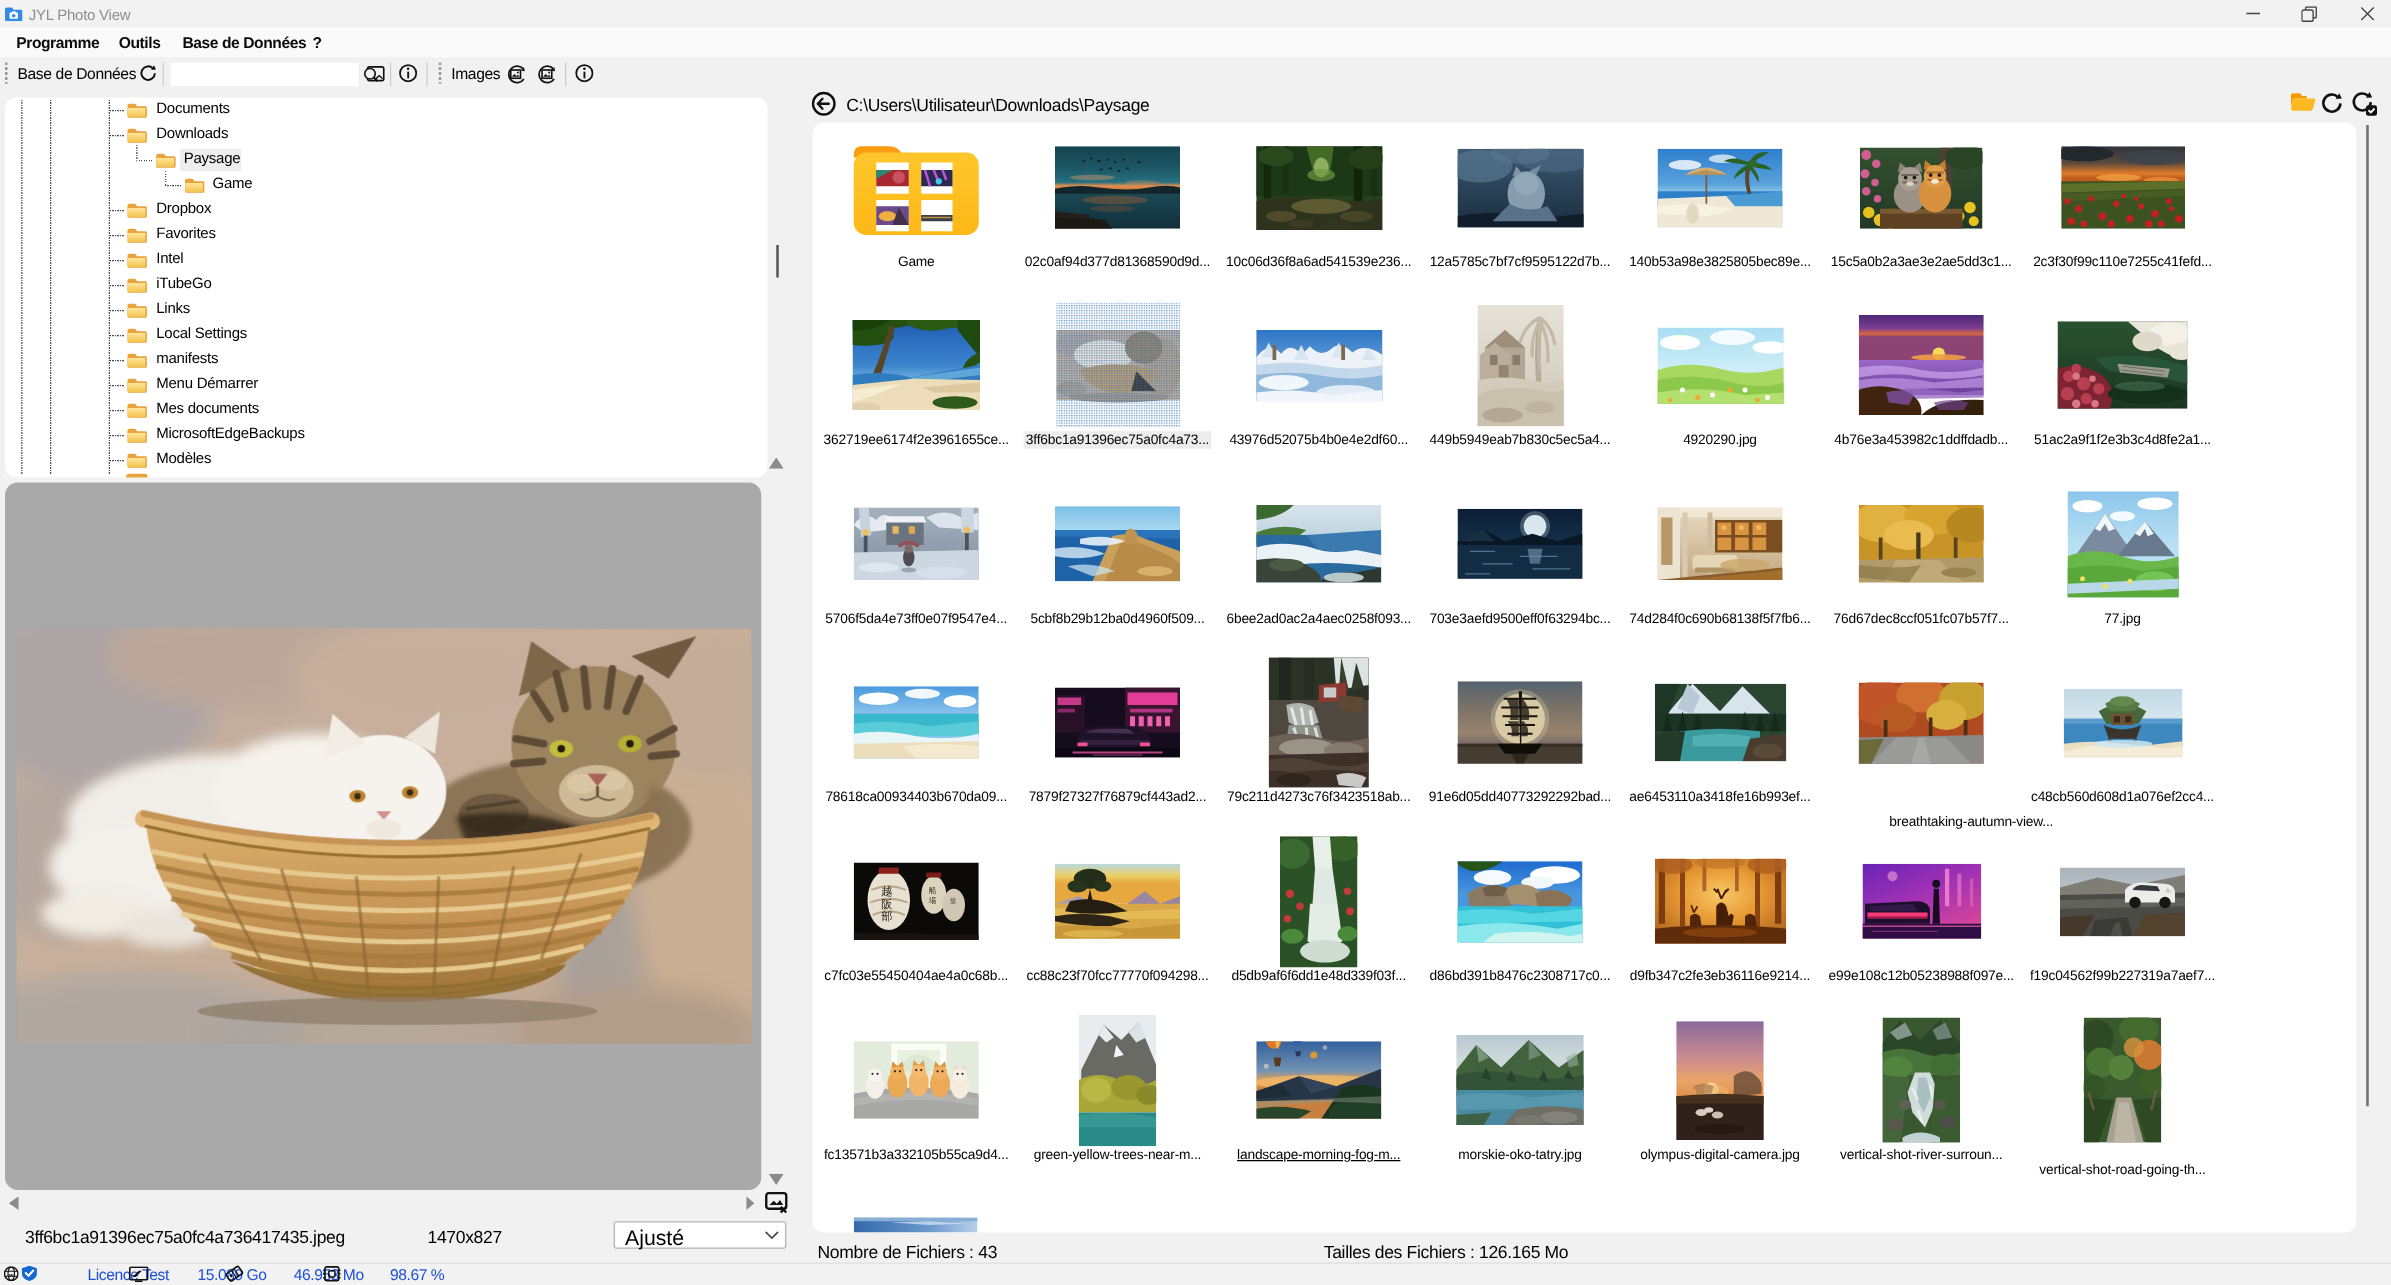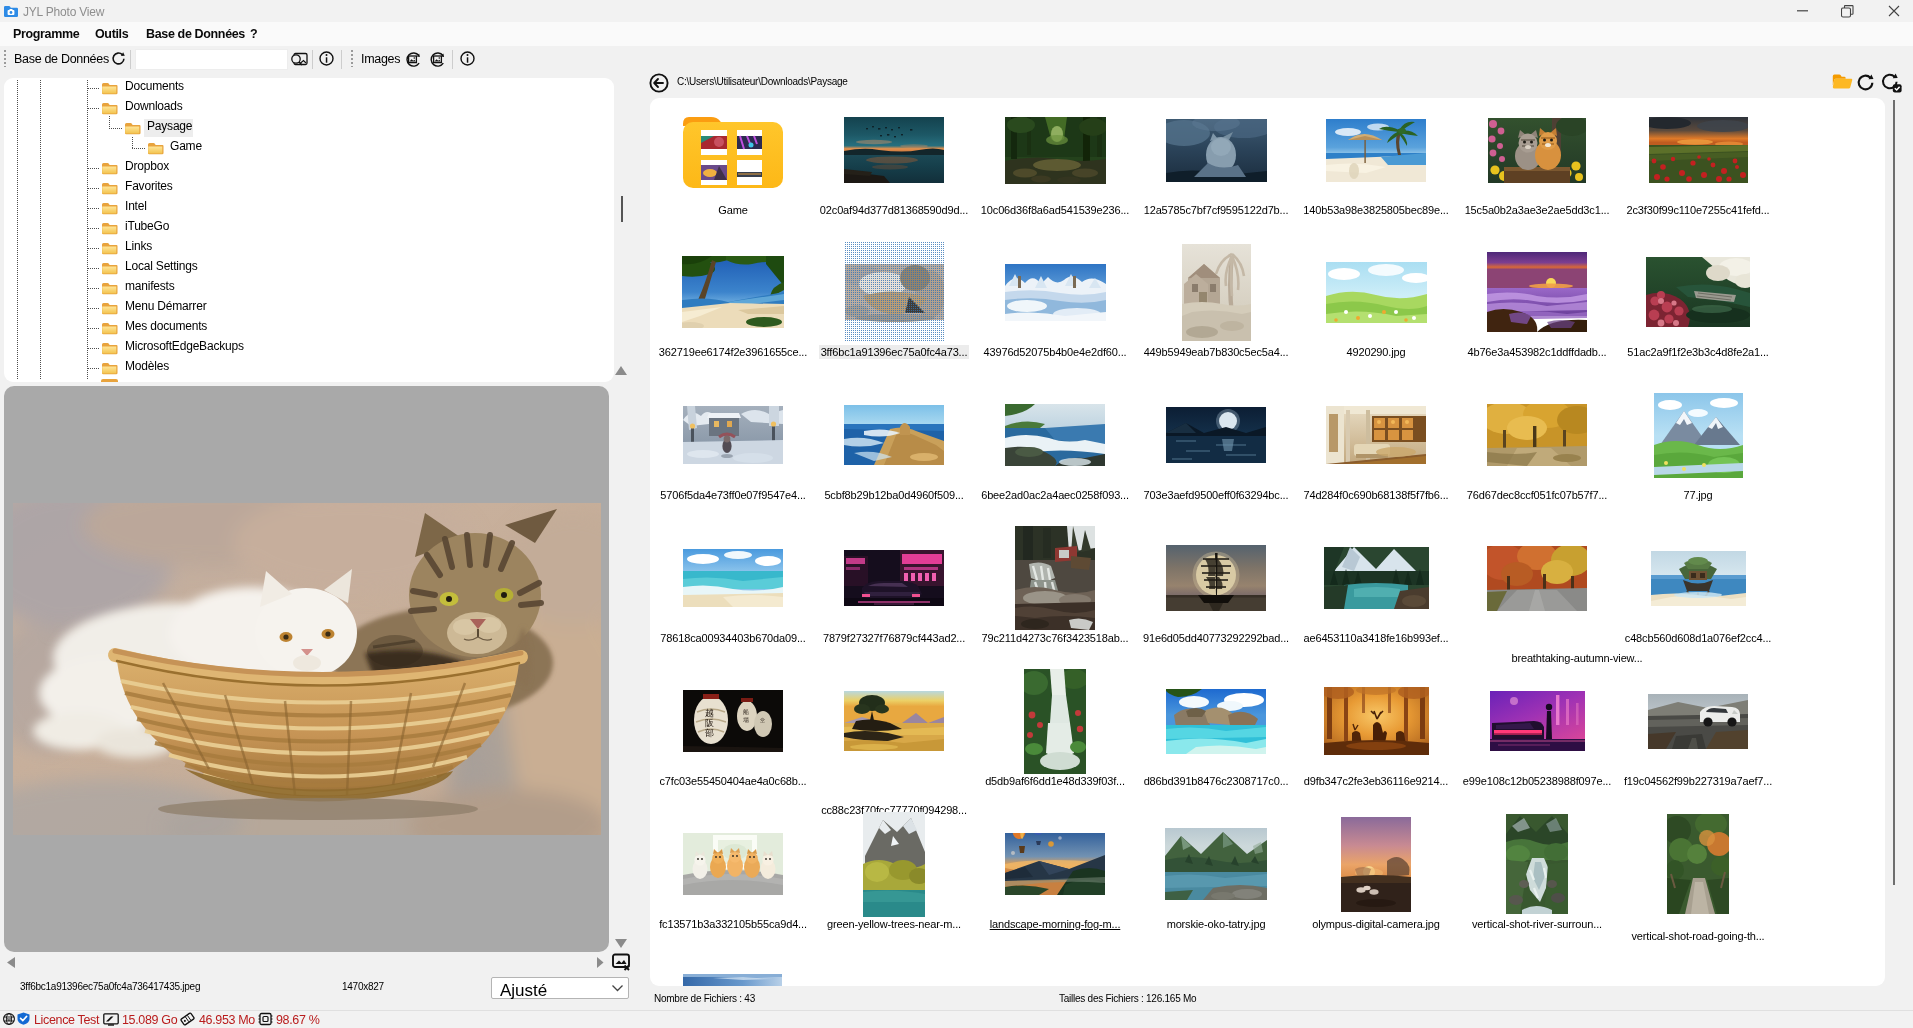--- a/index.html
+++ b/index.html
@@ -17,22 +17,22 @@
 #treepanel{position:absolute;left:4px;top:78px;width:610px;height:304px;background:#fff;border-radius:9px;}
 .vdot{position:absolute;width:1px;background-image:repeating-linear-gradient(to bottom,#4d4d4d 0 1px,transparent 1px 2px);}
 .hdot{position:absolute;height:1px;background-image:repeating-linear-gradient(to right,#4d4d4d 0 1px,transparent 1px 2px);}
 .titem{position:absolute;font-size:12px;letter-spacing:-0.2px;color:#000;white-space:nowrap;}
 #preview{position:absolute;left:4px;top:386px;width:605px;height:566px;background:#a9a9a9;border-radius:10px;}
 #combo{position:absolute;left:491px;top:977px;width:138px;height:22px;background:#fff;border:1px solid #b4b4b4;border-radius:2px;font-size:17px;color:#000;padding:3px 0 0 8px;}
 #rpanel{position:absolute;left:650px;top:98px;width:1235px;height:888px;background:#fff;border-radius:9px;overflow:hidden;}
 .thumb{position:absolute;}
 .tlabel{position:absolute;font-size:11px;letter-spacing:-0.15px;color:#000;text-align:center;white-space:nowrap;}
 #botbar{position:absolute;left:0;top:1010px;width:1913px;height:18px;background:#f2f2f2;border-top:1px solid #e0e0e0;}
-.btxt{position:absolute;top:1013px;font-size:12.5px;letter-spacing:-0.35px;color:#b91c1c;white-space:nowrap;}
-.itxt{font-size:10px;letter-spacing:-0.25px;color:#000;white-space:nowrap;position:absolute;}
+.btxt{position:absolute;top:1013px;font-size:12.5px;letter-spacing:-0.35px;color:#1d4ed8;white-space:nowrap;margin-left:36px;}
+.itxt{font-size:14px;letter-spacing:-0.25px;color:#000;white-space:nowrap;position:absolute;}
 </style></head><body>
 <div id="titlebar"></div>
 <svg class="abs" style="left:4px;top:5px;" width="14" height="12" viewBox="0 0 14 12">
     <path d="M0 2.2 Q0 1 1.2 1 L5 1 Q5.8 1 6.2 1.8 L6.8 2.8 L12.8 2.8 Q14 2.8 14 4 L14 10.8 Q14 12 12.8 12 L1.2 12 Q0 12 0 10.8 Z" fill="#2e8be6"></path>
     <rect x="3.6" y="5" width="6.8" height="5" rx="0.9" fill="#fff"></rect>
     <circle cx="7" cy="7.5" r="1.4" fill="#2e8be6"></circle>
     <rect x="5.4" y="4" width="3.2" height="1.6" rx="0.6" fill="#fff"></rect>
   </svg>
 <div id="titletxt">JYL Photo View</div>
 <svg class="abs" style="left:1797px;top:5px;" width="12" height="12" viewBox="0 0 12 12">
@@ -1198,21 +1198,21 @@
 <path d="M0 36 Q30 34 60 38 L100 36 L100 44 L0 44 Z" fill="#e8c058" opacity="0.75"></path>
 <ellipse cx="28" cy="12" rx="13" ry="8" fill="#222e1a"></ellipse>
 <ellipse cx="18" cy="18" rx="8" ry="5" fill="#28351e"></ellipse>
 <ellipse cx="38" cy="18" rx="7" ry="4.4" fill="#28351e"></ellipse>
 <path d="M28 20 L31 34 L25 34 Z" fill="#201a10"></path>
 <path d="M12 30 Q28 26 46 32 L58 38 Q30 42 8 38 Z" fill="#241d12"></path>
 <path d="M0 42 Q20 38 44 42 L60 46 L44 50 Q18 50 0 46 Z" fill="#2c2416"></path>
 <path d="M0 50 Q30 48 60 52 L100 48 L100 60 L0 60 Z" fill="#c89838"></path>
 <ellipse cx="30" cy="56" rx="24" ry="3" fill="#e0b850" opacity="0.8"></ellipse>
   </svg>
-<div class="tlabel" style="left:815.0px;top:804px;width:158px;">cc88c23f70fcc77770f094298...</div>
+<div class="tlabel" style="left:815.0px;top:775px;width:158px;">cc88c23f70fcc77770f094298...</div>
 <svg class="thumb" style="left:1024.0px;top:668.5px;" width="62" height="105" viewBox="0 0 62 105">
 <rect width="62" height="105" fill="#2a5226"></rect>
 <ellipse cx="10" cy="14" rx="14" ry="12" fill="#3a6a30"></ellipse>
 <ellipse cx="50" cy="10" rx="14" ry="10" fill="#356028"></ellipse>
 <path d="M26 0 L40 0 L42 26 Q34 32 28 26 Z" fill="#e8eee8"></path>
 <path d="M28 26 L42 26 L46 54 Q36 60 26 54 Z" fill="#dfe8e2"></path>
 <path d="M24 54 L46 54 L50 84 Q36 92 22 84 Z" fill="#e4ece6"></path>
 <ellipse cx="36" cy="92" rx="20" ry="9" fill="#cfdcd2"></ellipse>
 <g fill="#c23a3a">
       <circle cx="8" cy="46" r="3.4"></circle>

